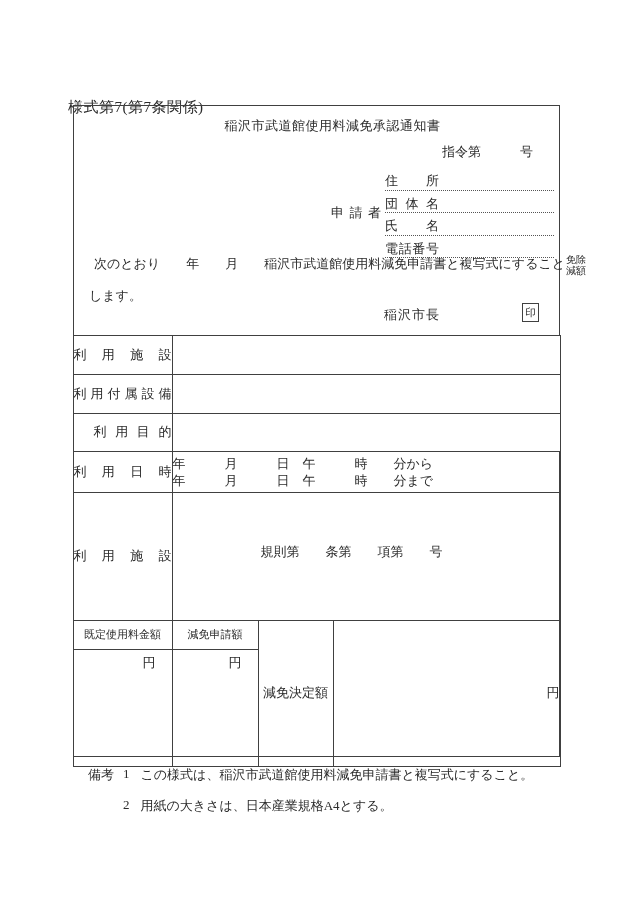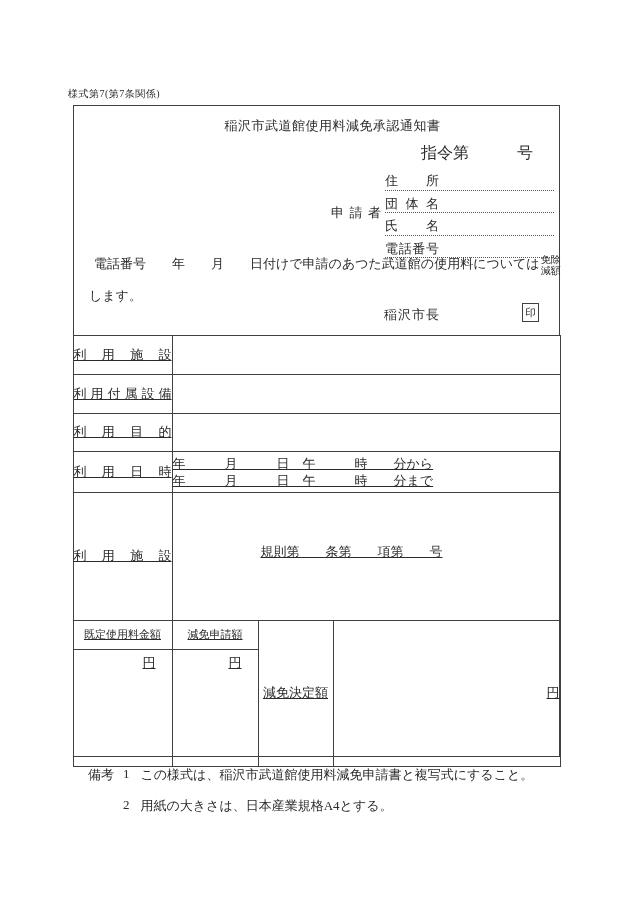--- a/index.html
+++ b/index.html
@@ -3,29 +3,29 @@
 <meta charset="utf-8">
 <style>
   html,body { margin:0; padding:0; }
   body {
     width:630px; height:915px; background:#ffffff;
     font-family:"Liberation Serif","DejaVu Serif",serif;
     color:#2b2b2b;
   }
   .page { position:relative; width:630px; height:915px; background:#ffffff; overflow:hidden; }
 
-  .form-number { position:absolute; left:68px; top:87px; font-size:10px; letter-spacing:0.5px; }
+  .form-number { position:absolute; left:68px; top:98px; font-size:15px; letter-spacing:0.5px; }
 
   .box {
     position:absolute; left:73px; top:105px; width:487px; height:652px;
     border:1.5px solid #404040; box-sizing:border-box;
   }
 
   .title { position:absolute; left:16px; top:11px; width:100%; text-align:center; font-size:13px; letter-spacing:0.5px; }
-  .directive { position:absolute; top:37px; right:26px; font-size:16px; }
+  .directive { position:absolute; top:37px; right:26px; font-size:13px; }
 
   .applicant { position:absolute; left:257px; top:62px; display:flex; align-items:center; }
   .applicant-label { width:50px; font-size:13px; text-align:justify; text-align-last:justify; margin-right:4px; }
   .applicant-fields { width:169px; }
   .field { height:21.5px; border-bottom:1px dotted #555; display:flex; align-items:flex-end; }
   .field-label { display:inline-block; width:54px; font-size:13px; line-height:1.25;
                  text-align:justify; text-align-last:justify; }
 
   .body-line1 { position:absolute; left:0; top:148px; width:487px; padding-left:20px;
                 box-sizing:border-box; font-size:13px; white-space:nowrap; }
@@ -37,24 +37,24 @@
   .mayor { position:absolute; left:310px; top:200px; font-size:13px; letter-spacing:1px;font-family:Liberation Mono, monospace; }
   .seal {
     position:absolute; left:448px; top:197px; width:15px; height:17px;
     border:1px solid #404040; font-size:10.5px; line-height:17px; text-align:center;
   }
 
   table.grid {
     position:absolute; left:-1.5px; top:228.5px; width:487px;
     border-collapse:collapse; table-layout:fixed;
   }
-  table.grid td { border:1px solid #404040; padding:0; font-size:13px; vertical-align:middle;text-decoration:underline; }
+  table.grid td { border:1px solid #404040; padding:0; font-size:13px; vertical-align:middle; }
   td.lbl { text-align:justify; text-align-last:justify; padding:0 11px; }
   td.blank { background:#ffffff; }
-  tr.r1 td { height:38px; } tr.r2 td { height:38px; } tr.r3 td { height:37px; }
+  tr.r1 td { height:38px; } tr.r2 td { height:38px; } tr.r3 td { height:37px;padding-left:20px; }
   tr.r4 td { height:40px; }
   td.datetime { padding-left:41px; font-size:12.5px; }
   td.datetime div { line-height:17px; white-space:pre; }
   tr.r5 td { height:127px; }
   td.reason { vertical-align:bottom; }
   td.reason .rule-line { padding:0 0 8px 88px; font-size:13px; white-space:pre; }
   tr.r6 td.money-hdr { height:28px; text-align:center; font-size:11px; }
   tr.r7 td.yen-top { height:112px; vertical-align:top; text-align:right; padding:4px 16px 0 0; }
   td.decision-lbl { text-align:center; font-size:13px; }
   td.decision-val { text-align:right; padding-right:30px; }
@@ -90,21 +90,21 @@
         <div class="field">
           <span class="field-label">氏名</span>
         </div>
         <div class="field">
           <span class="field-label">電話番号</span>
         </div>
       </div>
     </div>
 
     <div class="body-line1">
-      <span>電話番号　　年　　月　　日付けで申請のあつた武道館の使用料については</span><span class="option-stack"><span>免除</span><span>減額</span></span>
+      <span>次のとおり　　年　　月　　稲沢市武道館使用料減免申請書と複写式にすること</span><span class="option-stack"><span>免除</span><span>減額</span></span>
     </div>
     <div class="body-line2">します。</div>
 
     <div class="mayor">稲沢市長</div>
     <div class="seal">印</div>
 
     <table class="grid">
       <colgroup>
         <col style="width:99px">
           <col style="width:86px">

